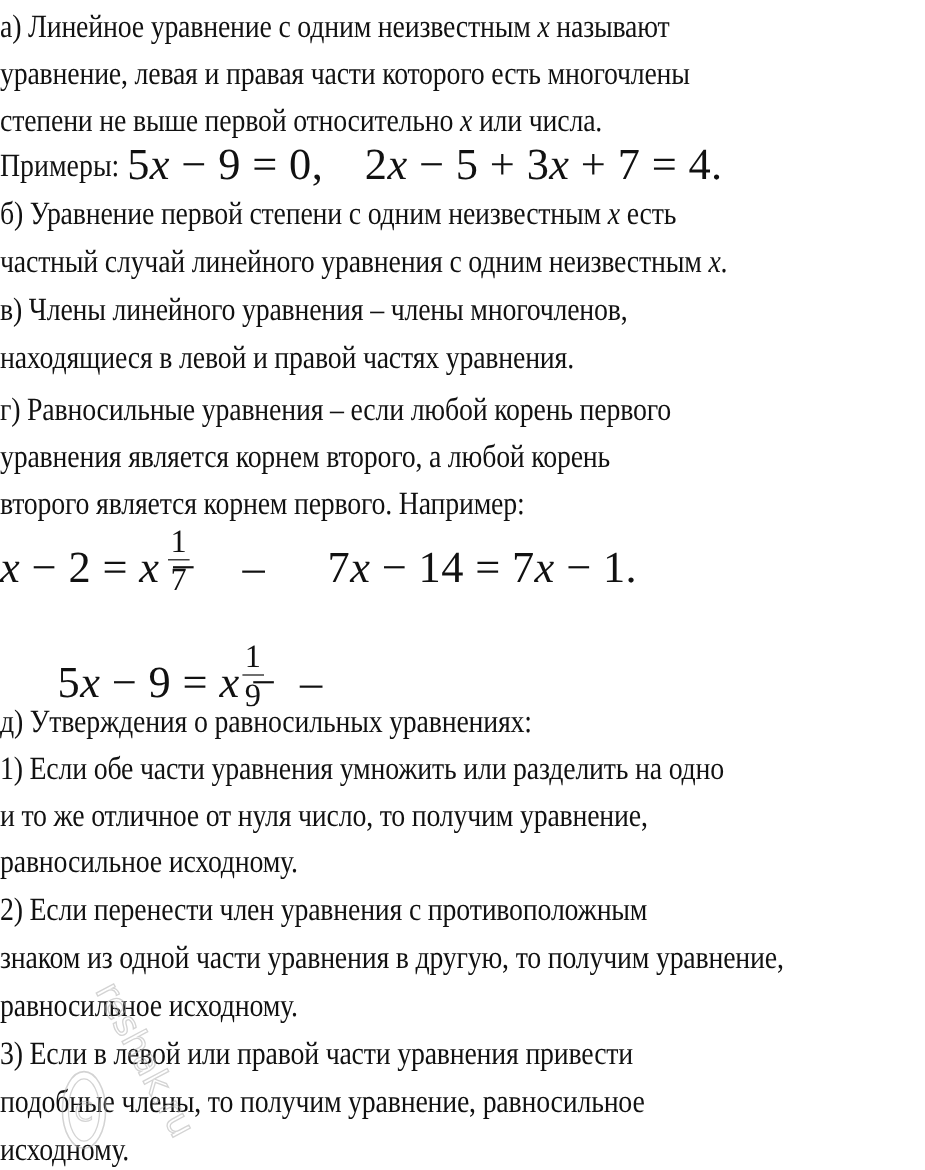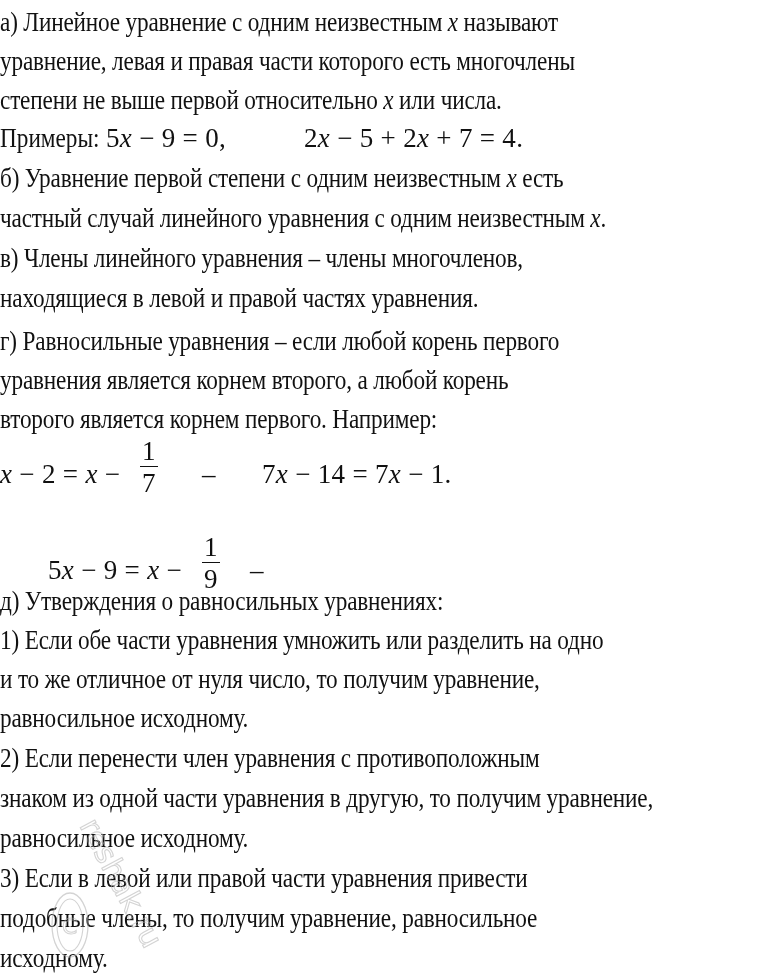--- a/index.html
+++ b/index.html
@@ -21,21 +21,21 @@
       white-space: nowrap;
       font-size: 27px;
       line-height: 32px;
       transform-origin: left top;
       letter-spacing: -0.2px;
     }
     .cond {
       transform: scaleX(0.86);
     }
     .math {
-      font-size: 27px;
+      font-size: 37px;
       line-height: 32px;
       letter-spacing: 0.3px;
       font-family: Liberation Serif, serif;
     }
     .var { font-style: italic; }
     .frac {
       display: inline-block;
       vertical-align: middle;
       text-align: center;
       position: relative;
@@ -76,21 +76,21 @@
 </div>
 <div class="line cond" style="top:45px;">
   <span>уравнение, левая и правая части которого есть многочлены</span>
 </div>
 <div class="line cond" style="top:84px;">
   <span>степени не выше первой относительно </span><span class="var">x</span><span> или числа.</span>
 </div>
 <div class="eq" style="top:122px;">
   <span class="part" style="left:0; transform:scaleX(0.86); transform-origin:left top;">Примеры:</span>
   <span class="part math" style="left:106px;"><span>5</span><span class="var">x</span> <span>− 9 = 0,</span></span>
-  <span class="part math" style="left:304px;"><span>2</span><span class="var">x</span> <span>− 5 + 2</span><span class="var">x</span> <span>+ 7 = 4.</span></span>
+  <span class="part math" style="left:304px;"><span>2</span><span class="var">x</span> <span>− 5 + 3</span><span class="var">x</span> <span>+ 7 = 4.</span></span>
 </div>
 
 <div class="line cond" style="top:162px;">
   <span>б) Уравнение первой степени с одним неизвестным </span><span class="var">x</span><span> есть</span>
 </div>
 <div class="line cond" style="top:202px;">
   <span>частный случай линейного уравнения с одним неизвестным </span><span class="var">x</span><span>.</span>
 </div>
 
 <div class="line cond" style="top:242px;">
@@ -109,21 +109,21 @@
 <div class="line cond" style="top:403px;">
   <span>второго является корнем первого. Например:</span>
 </div>
 
 <div class="eq" style="top:458px; height:60px; width:611px;">
   <span class="part math" style="left:0;"><span class="var">x</span> <span>− 2 =</span> <span class="var">x</span> <span>−</span></span>
   <span class="part" style="left:136px; top:-20px;">
     <span class="frac" style="top:0;"><span class="num">1</span><span class="den">7</span></span>
   </span>
   <span class="part math" style="left:202px;">–</span>
-  <span class="part math" style="left:262px;"><span>7</span><span class="var">x</span> <span>− 14 = 7</span><span class="var">x</span> <span>− 1.</span></span>
+  <span class="part math" style="left:273px;"><span>7</span><span class="var">x</span> <span>− 14 = 7</span><span class="var">x</span> <span>− 1.</span></span>
 </div>
 
 <div class="eq" style="top:554px; height:60px; width:771px;margin-left:48px;">
   <span class="part math" style="left:0;"><span>5</span><span class="var">x</span> <span>− 9 =</span> <span class="var">x</span> <span>−</span></span>
   <span class="part" style="left:150px; top:-20px;">
     <span class="frac" style="top:0;"><span class="num">1</span><span class="den">9</span></span>
   </span>
   <span class="part math" style="left:202px;">–</span>
 </div>
 

